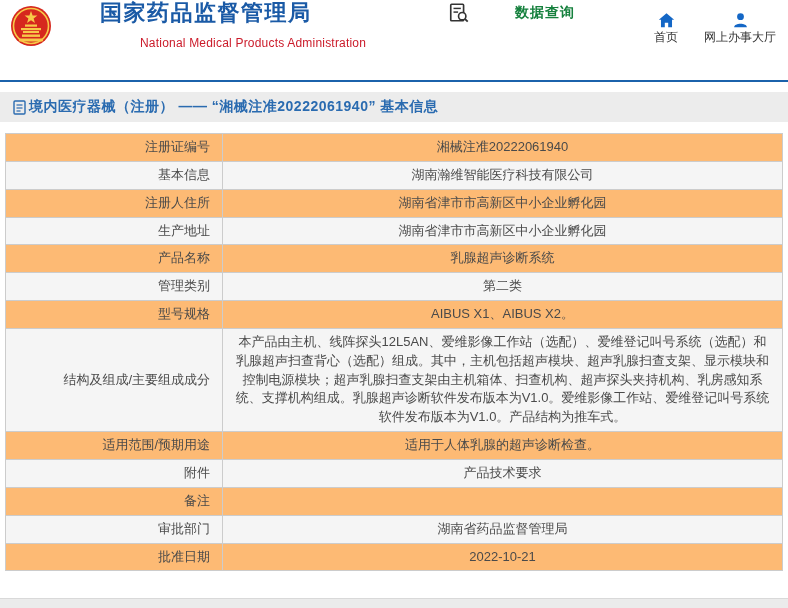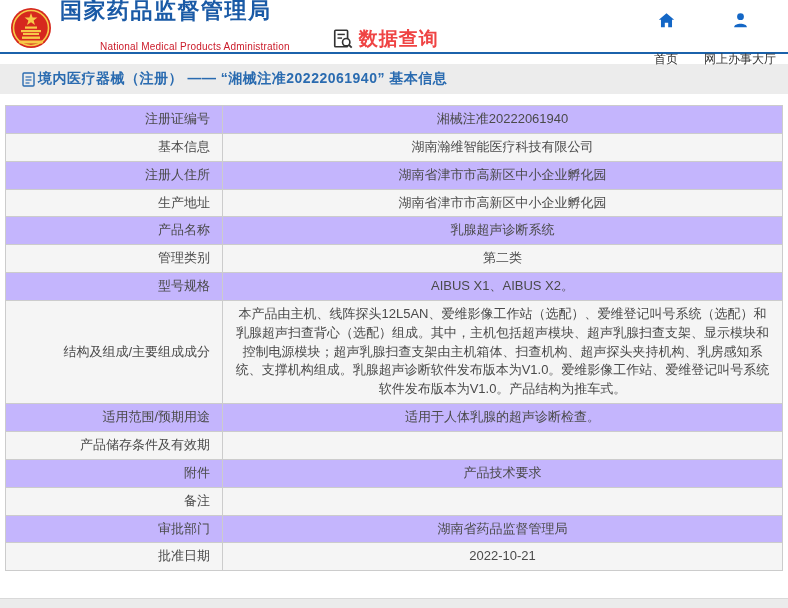--- a/index.html
+++ b/index.html
@@ -1,47 +1,47 @@
 <!DOCTYPE html>
 <html><head>
 <meta charset="utf-8">
 <style>
   * { margin:0; padding:0; box-sizing:border-box; }
   html,body { width:788px; height:608px; overflow:hidden; background:#fff;
     font-family:"Liberation Sans","DejaVu Sans",sans-serif; }
 
   
-  .header { height:52px; background:#fff; display:flex; align-items:flex-end; position:relative; }
+  .header { height:80px; background:#fff; display:flex; align-items:flex-start; position:relative;gap:40px; }
   .emblem { width:42px; height:46px; margin:4px 8px 0 10px; flex:0 0 auto; }
   .agency { display:flex; flex-direction:column; justify-content:center; }
   .agency-cn { color:#1a5aa6; font-size:22px; font-weight:bold; letter-spacing:1.5px; line-height:26px; }
-  .agency-en { color:#cb1b2a; font-size:10px; letter-spacing:0.2px; margin-top:17px;padding-left:40px; }
+  .agency-en { color:#cb1b2a; font-size:12px; letter-spacing:0.2px; margin-top:10px;padding-left:40px; }
   .data-query { display:flex; align-items:center; margin-left:42px; margin-top:2px; }
   .data-query .dq-icon { width:22px; height:22px; margin-right:5px; }
-  .dq-label { font-size:19px; color:#ef4444; font-weight:bold; letter-spacing:1px; }
+  .dq-label { font-size:14px; color:#15803d; font-weight:bold; letter-spacing:1px;margin-left:40px; }
   .header-nav { position:absolute; right:12px; top:12px; display:flex; gap:26px; }
   .nav-item { display:flex; flex-direction:column; align-items:center; cursor:pointer; }
   .nav-item svg { width:17px; height:17px; }
-  .nav-label { font-size:12px; color:#333; margin-top:22px; white-space:nowrap; }
+  .nav-label { font-size:12px; color:#333; margin-top:0; white-space:nowrap; }
 
   .blue-line { height:2px; background:#1b62ab; }
 
   
   .crumb-gap-top { height:10px; background:#fff; }
-  .breadcrumb { height:30px; background:#ececec; display:flex; align-items:center; padding-left:22px; }
+  .breadcrumb { height:30px; background:#ececec; display:flex; align-items:center; padding-left:13px; }
   .breadcrumb svg { width:13px; height:15px; margin-right:3px; flex:0 0 auto; }
   .crumb-text { color:#2a6bb0; font-size:14px; font-weight:bold; letter-spacing:0.5px; }
   .crumb-gap-bottom { height:11px; background:#fff; }
 
   
   .table-wrap { padding:0 5px; }
   table.info { width:100%; border-collapse:collapse; table-layout:fixed; }
   table.info td { border:1px solid #ccc; font-size:13px; color:#4a4a4a;
     padding:4px 12px; line-height:1.45; vertical-align:middle; }
-  table.info tr { background:#c4b5fd; }
+  table.info tr { background:#fdba74; }
   table.info tr:nth-child(even) { background:#f5f5f5; }
   td.lbl { width:217px; text-align:right; }
   td.val { text-align:center; word-break:break-all; }
 
   
   .footer-strip { position:absolute; left:0; bottom:0; width:788px; height:10px;
     background:#ebebeb; border-top:1px solid #d9d9d9; }
 </style>
 </head>
 <body>
@@ -136,24 +136,20 @@
         </tr>
         <tr>
           <td class="lbl"><span>结构及组成/主要组成成分</span></td>
           <td class="val"><span>本产品由主机、线阵探头12L5AN、爱维影像工作站（选配）、爱维登记叫号系统（选配）和乳腺超声扫查背心（选配）组成。其中，主机包括超声模块、超声乳腺扫查支架、显示模块和控制电源模块；超声乳腺扫查支架由主机箱体、扫查机构、超声探头夹持机构、乳房感知系统、支撑机构组成。乳腺超声诊断软件发布版本为V1.0。爱维影像工作站、爱维登记叫号系统软件发布版本为V1.0。产品结构为推车式。</span></td>
         </tr>
         <tr>
           <td class="lbl"><span>适用范围/预期用途</span></td>
           <td class="val"><span>适用于人体乳腺的超声诊断检查。</span></td>
         </tr>
         <tr>
-          <td class="lbl"><span>产品储存条件及有效期</span></td>
-          <td class="val"><span></span></td>
-        </tr>
-        <tr>
           <td class="lbl"><span>附件</span></td>
           <td class="val"><span>产品技术要求</span></td>
         </tr>
         <tr>
           <td class="lbl"><span>备注</span></td>
           <td class="val"><span></span></td>
         </tr>
         <tr>
           <td class="lbl"><span>审批部门</span></td>
           <td class="val"><span>湖南省药品监督管理局</span></td>

